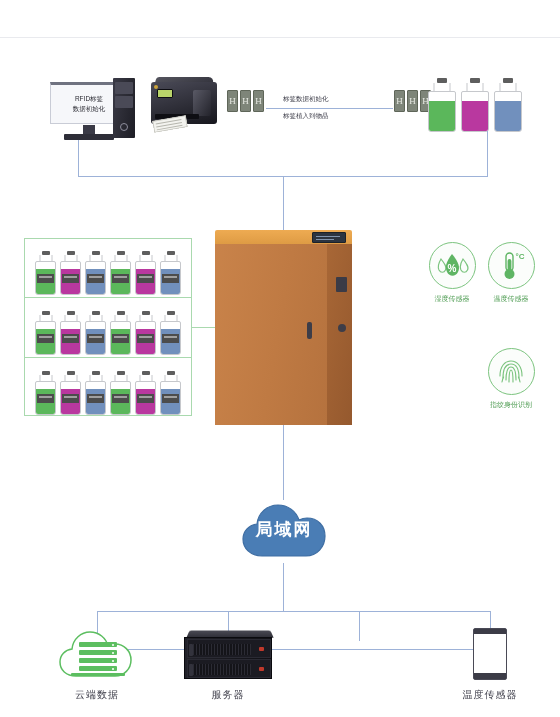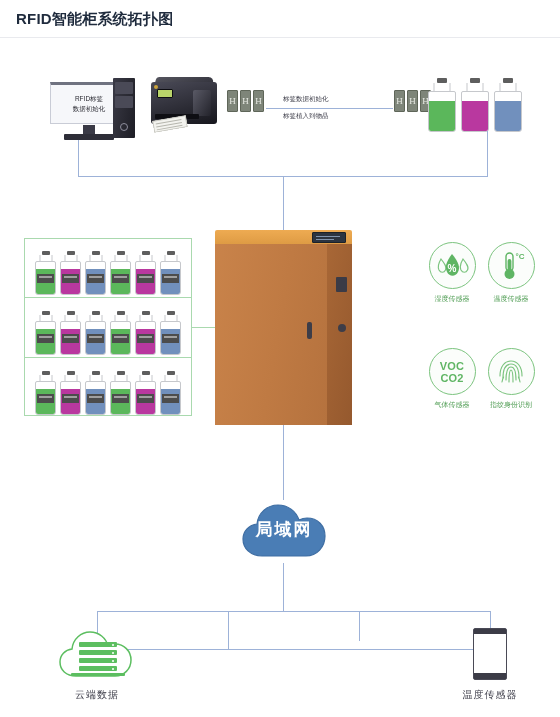--- a/index.html
+++ b/index.html
@@ -229,21 +229,20 @@
   .mobile { position: absolute; left: 50%; top: 6px; transform: translateX(-50%); width: 34px; height: 52px;
     border: 1px solid #4a4a56; background: #fff; border-radius: 2px; }
   .mobile .topbar { position: absolute; left: 0; top: 0; width: 100%; height: 5px; background: #3c3c47; }
   .mobile .btmbar { position: absolute; left: 0; bottom: 0; width: 100%; height: 6px; background: #3c3c47; }
 </style>
 </head>
 <body>
 
 <div class="page">
 
-  <div class="title">RFID智能柜系统拓扑图</div>
   <div class="title-rule"></div>
 
   <div class="monitor" style="left:50px; top:82px; width:78px; height:58px;">
     <div class="mon-screen">
       <div class="mon-line">RFID标签</div>
       <div class="mon-line">数据初始化</div>
     </div>
     <div class="mon-neck"></div>
     <div class="mon-base"></div>
   </div>
@@ -534,27 +533,20 @@
         <rect x="10" y="3" width="7" height="18" rx="3.5" fill="none" stroke="#5fb564" stroke-width="1.4"></rect>
         <circle cx="13.5" cy="24" r="5" fill="#5fb564"></circle>
         <rect x="11.6" y="9" width="3.8" height="13" rx="1.9" fill="#5fb564"></rect>
         <text x="24" y="9" text-anchor="middle" font-size="8" font-weight="bold" fill="#5fb564" font-family="Liberation Sans, sans-serif">°C</text>
       </svg>
     </div>
     <div class="sen-label">温度传感器</div>
   </div>
 
 
-  <div class="sensor" style="left:425px; top:348px;">
-    <div class="sen-circle">
-      <div class="sen-text">VOC</div>
-      <div class="sen-text">CO2</div>
-    </div>
-    <div class="sen-label">气体传感器</div>
-  </div>
 
   <div class="sensor" style="left:484px; top:348px;">
     <div class="sen-circle">
       <svg width="30" height="30" viewBox="0 0 30 30" aria-hidden="true">
         <g fill="none" stroke="#7cc47f" stroke-width="1.15" stroke-linecap="round">
           <path d="M4 19 C4 9 9 4 15 4 C21 4 26 9 26 19"></path>
           <path d="M7 21 C7 11 10.5 7 15 7 C19.5 7 23 11 23 21"></path>
           <path d="M10 23 C10 13 12 10 15 10 C18 10 20 13 20 23"></path>
           <path d="M13 25 C13 16 13.8 13 15 13 C16.2 13 17 16 17 25"></path>
           <path d="M6 25 C6.5 22 7 21 7.6 20"></path>
@@ -597,20 +589,40 @@
             <b></b>
             <b></b>
             <b></b>
         </div>
         <div class="cdata-base"></div>
       </div>
     </div>
     <div class="node-label">云端数据</div>
   </div>
 
+  <div class="node" style="left:173px; top:622px;">
+    <div class="node-art">
+      <div class="srv">
+        <div class="srv-top"></div>
+        <div class="srv-body">
+          <div class="srv-unit" style="top:1px;">
+            <div class="srv-ear"></div>
+              <div class="grill"></div>
+              <div class="led"></div>
+          </div>
+          <div class="srv-unit" style="top:21px;">
+            <div class="srv-ear"></div>
+              <div class="grill"></div>
+              <div class="led"></div>
+          </div>
+        </div>
+      </div>
+    </div>
+    <div class="node-label">服务器</div>
+  </div>
 
 
   <div class="node" style="left:435px; top:622px;">
     <div class="node-art">
       <div class="mobile">
         <div class="topbar"></div>
         <div class="btmbar"></div>
       </div>
     </div>
     <div class="node-label">温度传感器</div>

